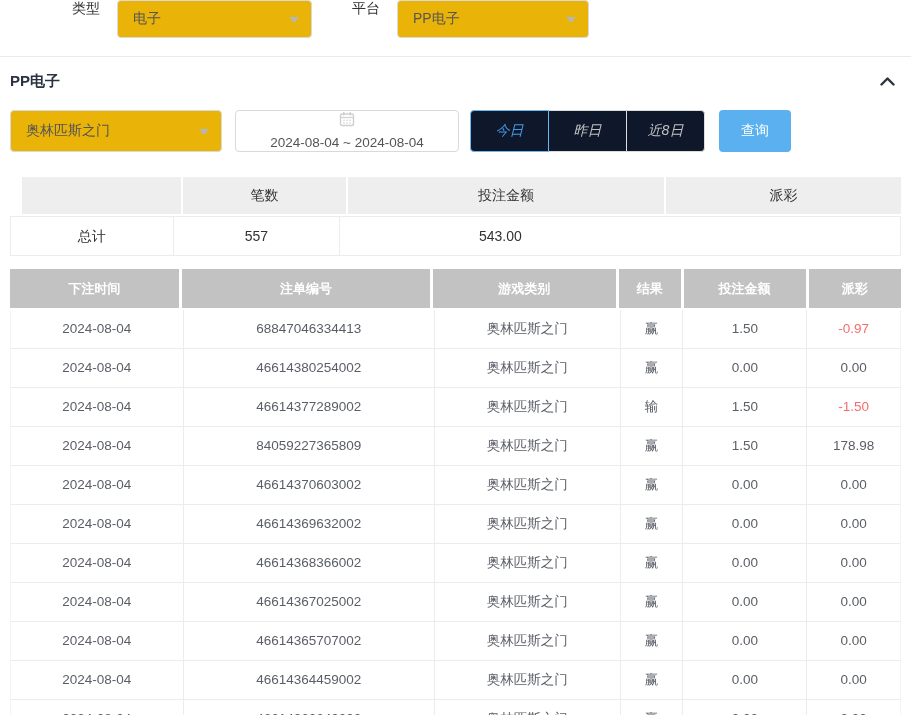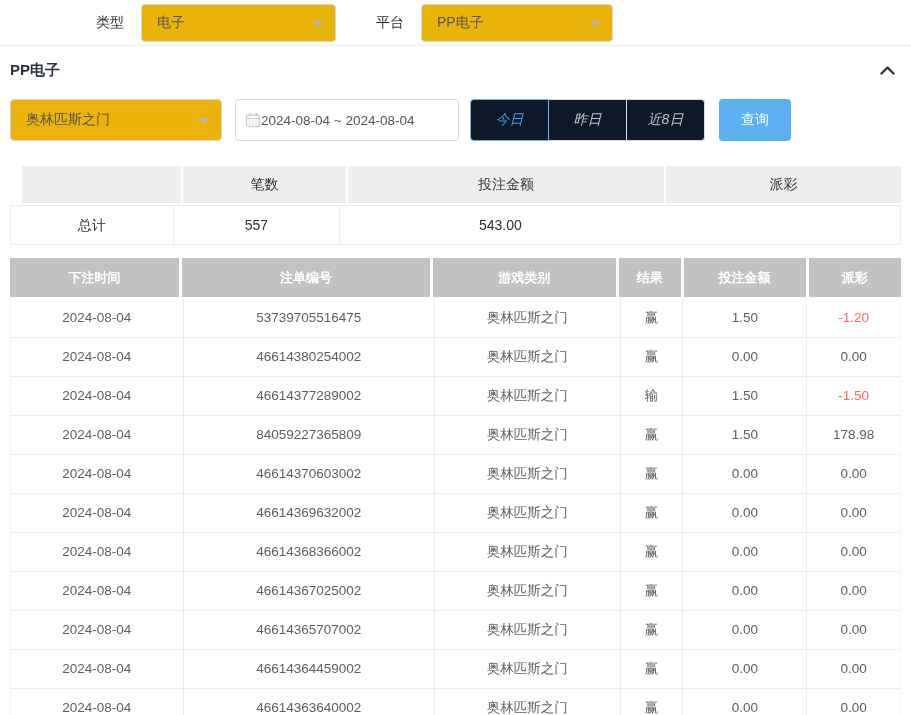--- a/index.html
+++ b/index.html
@@ -1,21 +1,21 @@
 <!DOCTYPE html>
 <html><head>
 <meta charset="utf-8">
 <style>
   * { margin:0; padding:0; box-sizing:border-box; }
   html,body { width:911px; height:715px; overflow:hidden; background:#fff;
     font-family:"Liberation Sans","DejaVu Sans",sans-serif; }
 
   
-  .top-bar { height:46px; border-bottom:1px solid #ebebeb; display:flex;
-    align-items:center; padding-left:96px; }
+  .top-bar { height:57px; border-bottom:1px solid #ebebeb; display:flex;
+    padding-left:72px; }
   .lbl { font-size:14px; color:#333; margin-right:17px; white-space:nowrap; }
   .lbl2 { margin-left:40px; }
   .select { position:relative; height:38px; border:1px solid #d9d9d9; border-radius:4px;
     display:flex; align-items:center; padding:0 28px 0 15px; font-size:14px;
     color:#555; cursor:pointer; background:#eab308; }
   .sel-type { width:195px; }
   .sel-platform { width:192px; }
   .caret { position:absolute; right:12px; top:50%; margin-top:-2px; width:0; height:0;
     border-left:5px solid transparent; border-right:5px solid transparent;
     border-top:6px solid #b6b6b6; }
@@ -23,22 +23,22 @@
   
   .section-head { height:48px; display:flex; align-items:center;
     justify-content:space-between; padding:0 16px 0 10px; }
   .sec-title { font-size:15px; font-weight:700; color:#2b3340; }
   .collapse { cursor:pointer; display:flex; align-items:center; }
 
   
   .query-bar { display:flex; align-items:center; padding-left:10px; margin-top:5px; }
   .game-select { width:212px; height:42px; }
   .date-input { margin-left:13px; width:224px; height:42px; border:1px solid #d9d9d9;
-    border-radius:4px; display:flex; align-items:center; padding:0 9px; 
-    font-size:13.5px; color:#555; cursor:pointer; background:#fff; }
+    border-radius:4px; display:flex; align-items:center; padding:0 9px; gap:8px;
+    font-size:13.5px; color:#555; cursor:pointer; background:#fff;flex-direction:column; }
   .btn-group { display:flex; margin-left:11px; }
   .qbtn { width:79px; height:42px; background:#0f172a; border:1px solid #dcdcdc;
     font-size:14px; color:#c2c2c2; margin-left:-1px; cursor:pointer;
     font-family:inherit;font-style:italic; }
   .qbtn:first-child { border-radius:4px 0 0 4px; margin-left:0; }
   .qbtn:last-child { border-radius:0 4px 4px 0; }
   .qbtn.active { border-color:#6cb8f2; color:#459ae6; position:relative; z-index:1; }
   .search-btn { margin-left:14px; width:72px; height:42px; border:none; border-radius:4px;
     color:#fff; font-size:14px; cursor:pointer; font-family:inherit; }
 
@@ -137,25 +137,25 @@
     <div class="mh">注单编号</div>
     <div class="mh">游戏类别</div>
     <div class="mh">结果</div>
     <div class="mh">投注金额</div>
     <div class="mh">派彩</div>
   </div>
   <div class="mt-body">
 
   <div class="mt-row">
       <div class="mc">2024-08-04</div>
-      <div class="mc">53739705516475</div>
+      <div class="mc">68847046334413</div>
       <div class="mc">奥林匹斯之门</div>
       <div class="mc">赢</div>
       <div class="mc">1.50</div>
-      <div class="mc" style="color: rgb(245, 108, 108);">-1.20</div>
+      <div class="mc" style="color: rgb(245, 108, 108);">-0.97</div>
     </div>
       <div class="mt-row">
       <div class="mc">2024-08-04</div>
       <div class="mc">46614380254002</div>
       <div class="mc">奥林匹斯之门</div>
       <div class="mc">赢</div>
       <div class="mc">0.00</div>
       <div class="mc" style="color: rgb(90, 94, 102);">0.00</div>
     </div>
       <div class="mt-row">

